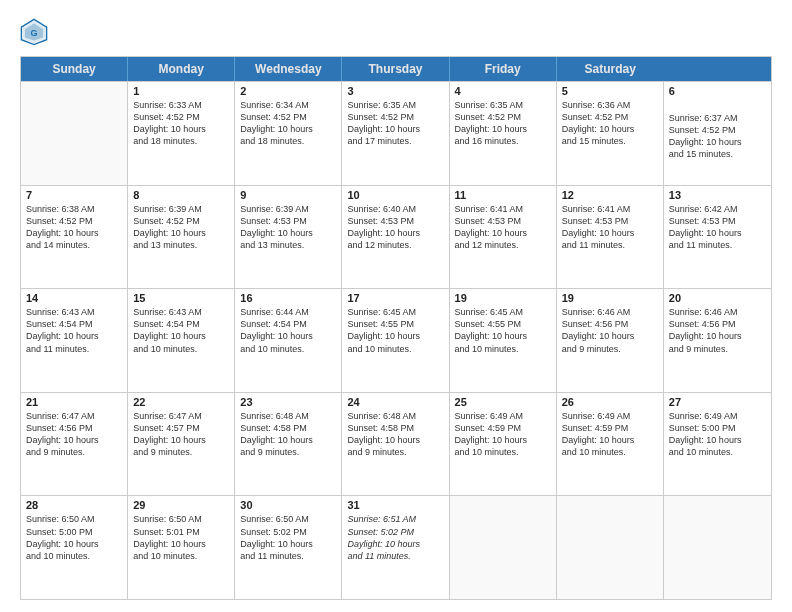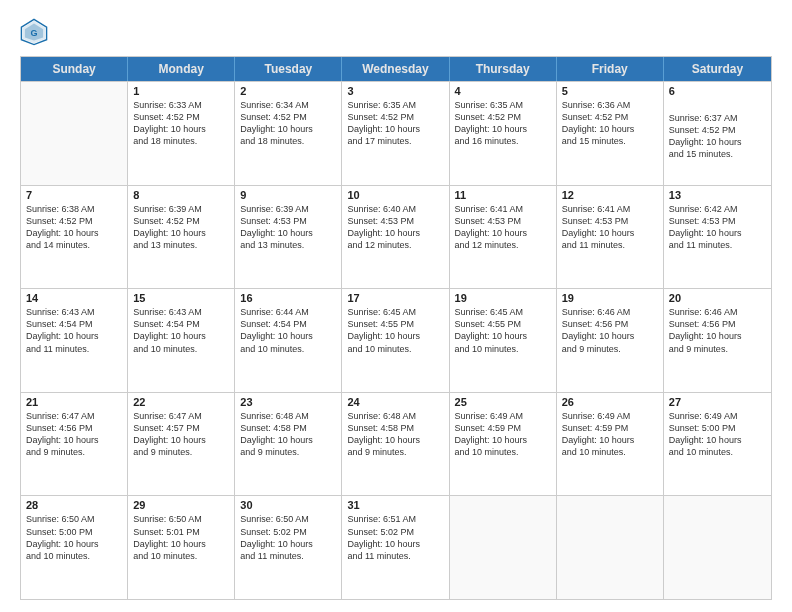--- a/index.html
+++ b/index.html
@@ -134,21 +134,20 @@
     <div class="title-block">
       <div class="month-title"></div>
       <div class="location"></div>
     </div>
   </div>
 
   <div class="calendar">
     <div class="cal-header-row">
     <div class="cal-header-cell">Sunday</div>
         <div class="cal-header-cell">Monday</div>
-        <div class="cal-header-cell">Tuesday</div>
         <div class="cal-header-cell">Wednesday</div>
         <div class="cal-header-cell">Thursday</div>
         <div class="cal-header-cell">Friday</div>
         <div class="cal-header-cell">Saturday</div>
       </div>
     <div class="cal-body">
     <div class="cal-row">
           <div class="cal-cell empty"></div>
           <div class="cal-cell">
             <div class="day-num">1</div>
@@ -363,21 +362,21 @@
           </div>
           <div class="cal-cell">
             <div class="day-num">30</div>
             <div class="cell-text" style="white-space: pre-line;">Sunrise: 6:50 AM
 Sunset: 5:02 PM
 Daylight: 10 hours
 and 11 minutes.</div>
           </div>
           <div class="cal-cell">
             <div class="day-num">31</div>
-            <div class="cell-text" style="white-space: pre-line;">Sunrise: 6:51 AM
+            <div class="cell-text" style="white-space: pre-line; font-style: italic;">Sunrise: 6:51 AM
 Sunset: 5:02 PM
 Daylight: 10 hours
 and 11 minutes.</div>
           </div>
           <div class="cal-cell empty"></div>
           <div class="cal-cell empty"></div>
           <div class="cal-cell empty"></div>
         </div>
       </div>
   </div>

